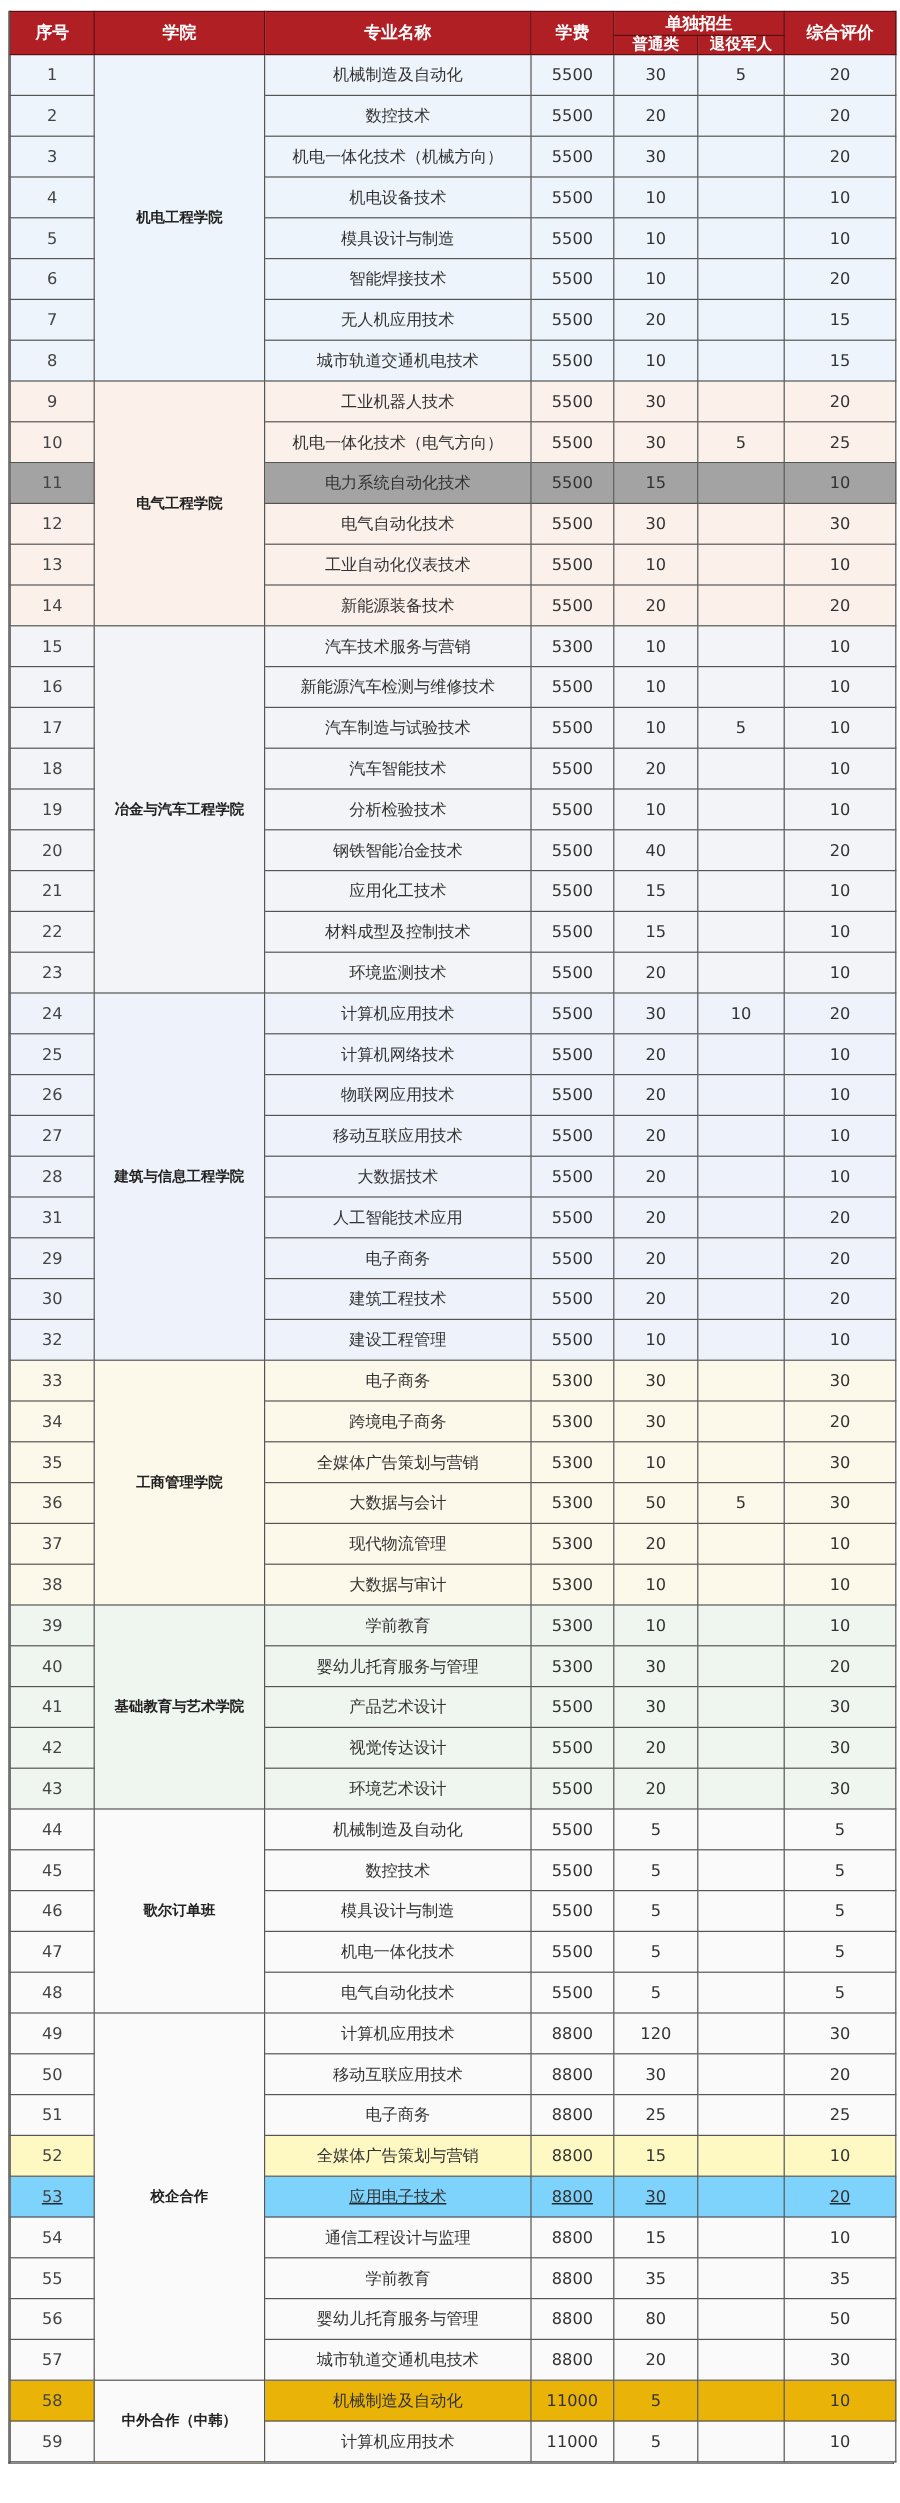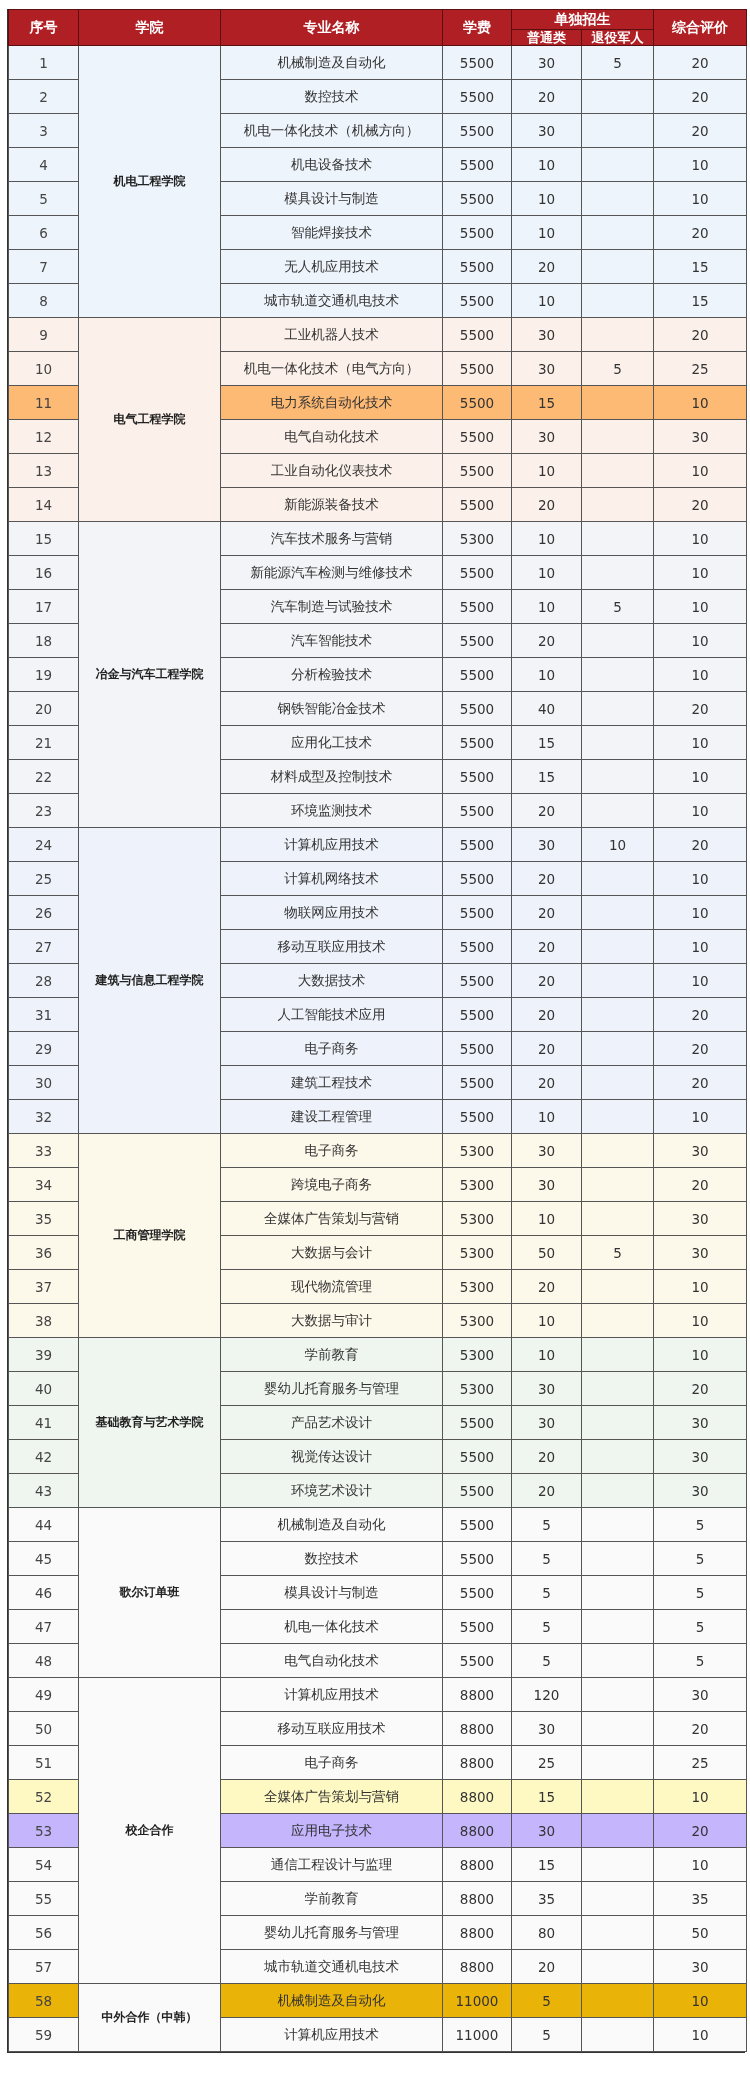--- a/index.html
+++ b/index.html
@@ -125,21 +125,21 @@
           <td>20</td>
         </tr>
         <tr style="background: rgb(252, 241, 234);">
           <td class="seq">10</td>
           <td>机电一体化技术（电气方向）</td>
           <td>5500</td>
           <td>30</td>
           <td>5</td>
           <td>25</td>
         </tr>
-        <tr style="background: #fdba74;">
+        <tr style="background: #a3a3a3;">
           <td class="seq">11</td>
           <td>电力系统自动化技术</td>
           <td>5500</td>
           <td>15</td>
           <td></td>
           <td>10</td>
         </tr>
         <tr style="background: rgb(252, 241, 234);">
           <td class="seq">12</td>
           <td>电气自动化技术</td>
@@ -467,21 +467,21 @@
           <td>25</td>
         </tr>
         <tr style="background: #fef9c3; margin-top: 16px;">
           <td class="seq">52</td>
           <td>全媒体广告策划与营销</td>
           <td>8800</td>
           <td>15</td>
           <td></td>
           <td>10</td>
         </tr>
-        <tr style="background: #c4b5fd;">
+        <tr style="background: #7dd3fc; text-decoration: underline;">
           <td class="seq">53</td>
           <td>应用电子技术</td>
           <td>8800</td>
           <td>30</td>
           <td></td>
           <td>20</td>
         </tr>
         <tr style="background: rgb(250, 250, 250);">
           <td class="seq">54</td>
           <td>通信工程设计与监理</td>

